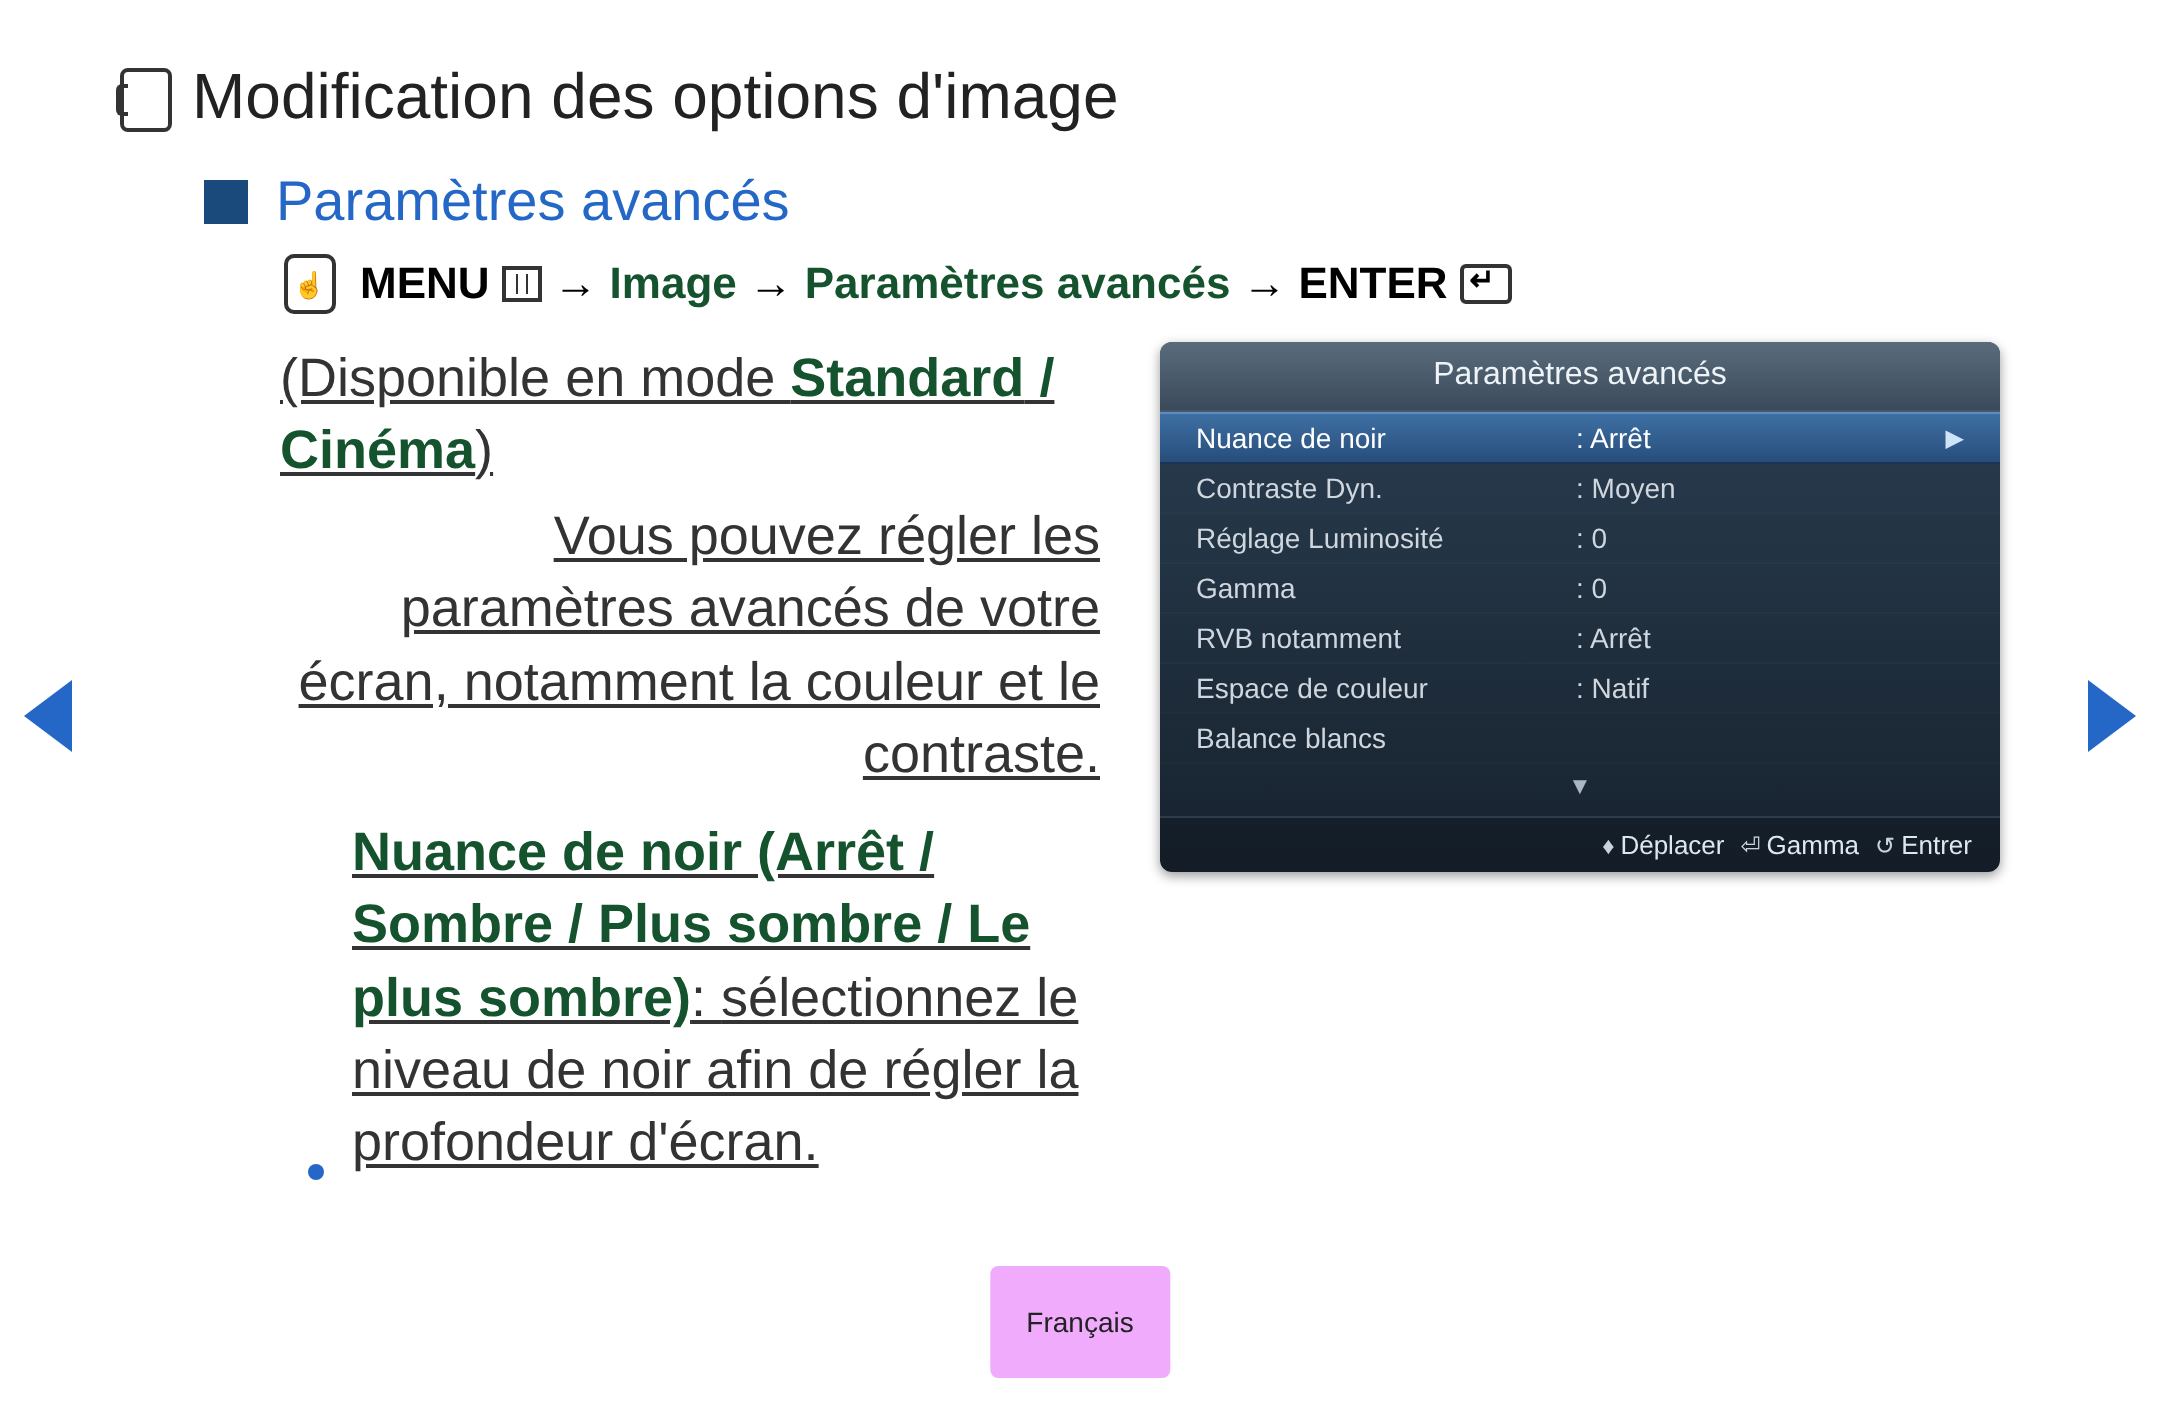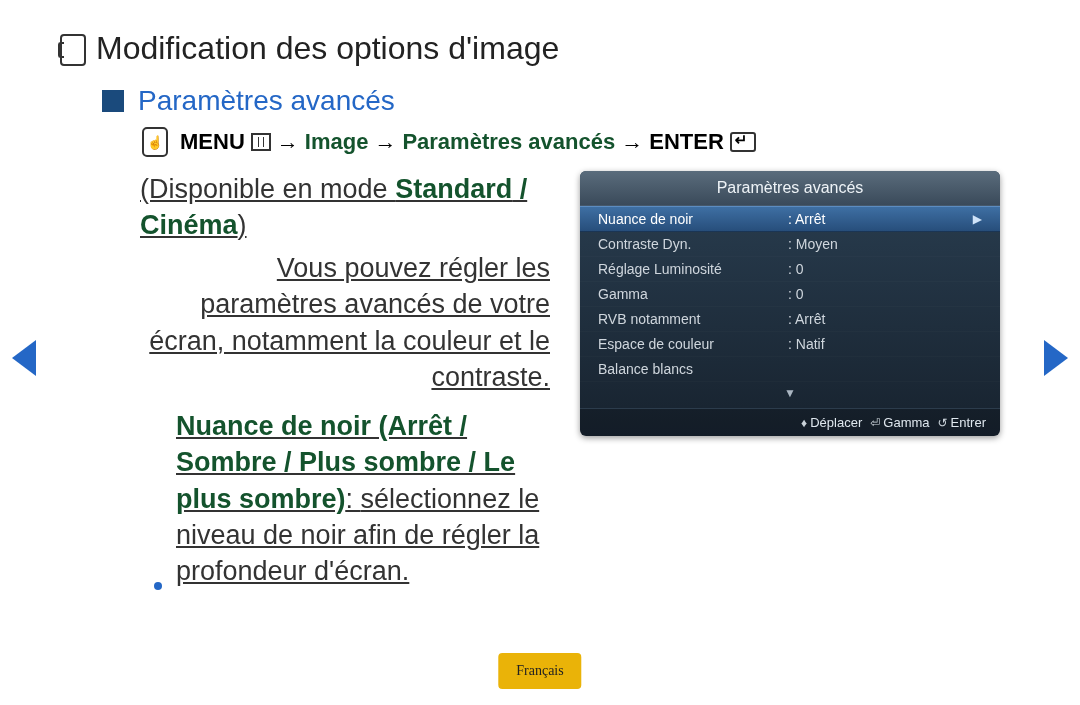--- a/index.html
+++ b/index.html
@@ -102,21 +102,21 @@
       position: absolute; top: 340px; width: 0; height: 0; border-style: solid; cursor: pointer;
     }
     .nav-prev {
       left: 12px; border-width: 18px 24px 18px 0; border-color: transparent #2467c6 transparent transparent;
     }
     .nav-next {
       right: 12px; border-width: 18px 0 18px 24px; border-color: transparent transparent transparent #2467c6;
     }
     .lang-pill {
       position: absolute; bottom: 16px; left: 50%; transform: translateX(-50%);
-      background: #eab308; color: #222; font-size: 14px; padding: 10px 18px; border-radius: 4px; font-family: Liberation Serif, serif;
+      background: #f0abfc; color: #222; font-size: 14px; padding: 20px 18px; border-radius: 4px;
     }
   </style>
 </head>
 <body>
 
 <div class="page">
   <div class="title-row">
     <div class="book-icon"></div>
     <h1 class="title">Modification des options d'image</h1>
   </div>

